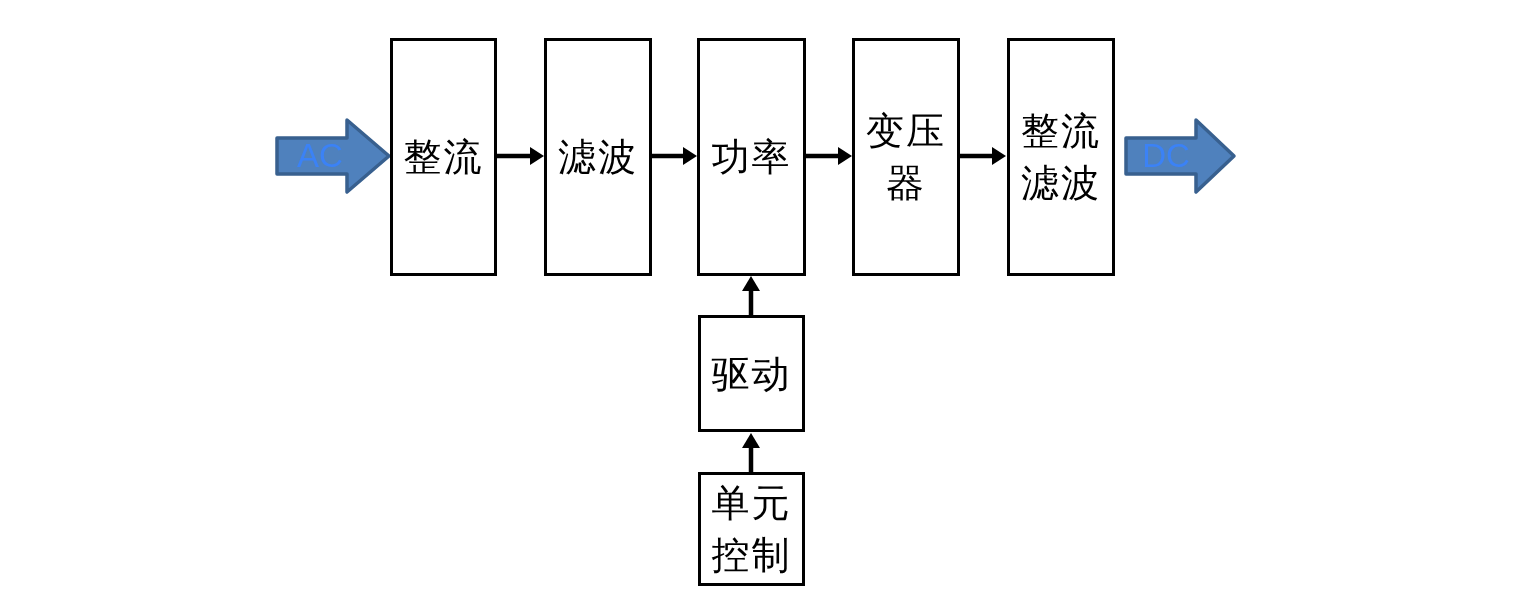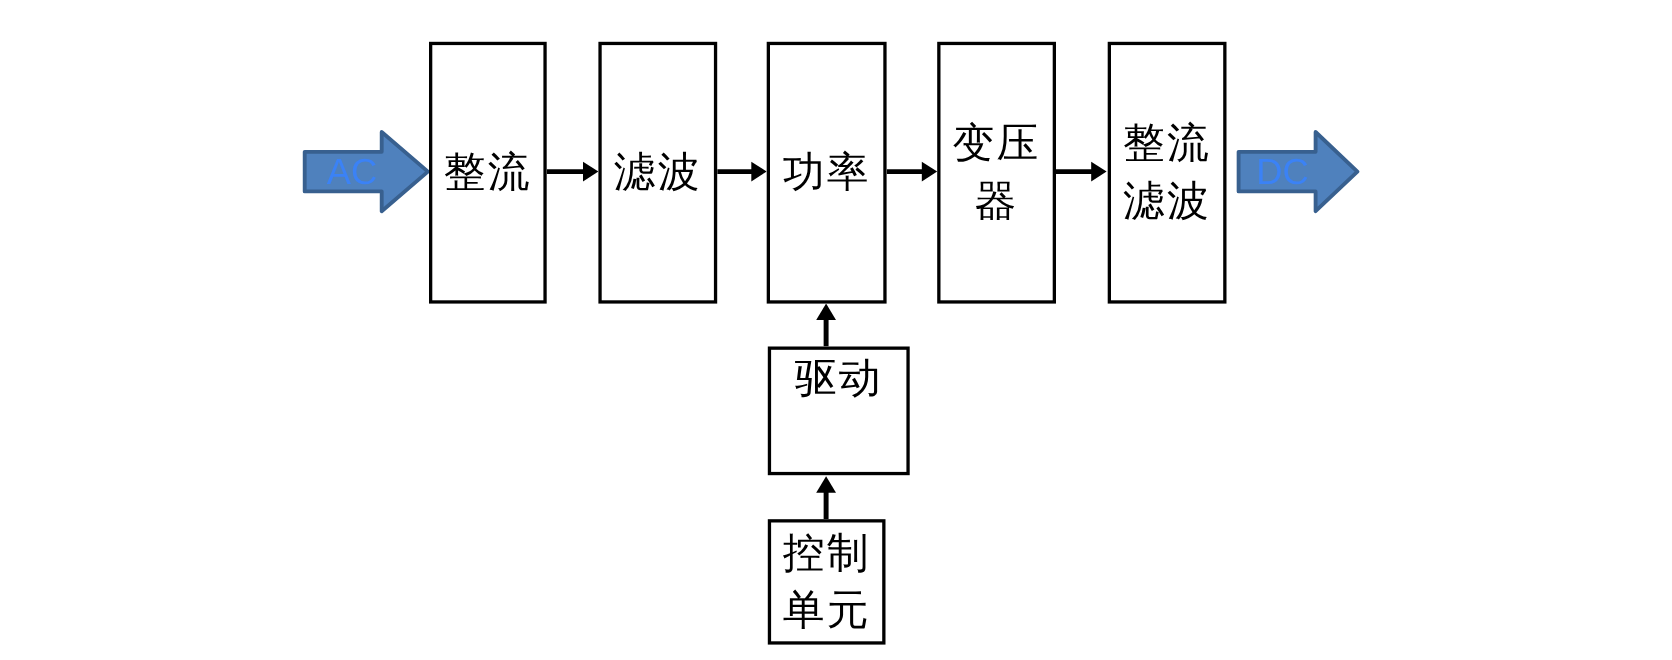--- a/index.html
+++ b/index.html
@@ -99,22 +99,22 @@
   <div class="box" style="left:852px; top:38px; width:108px; height:238px;">
     <span>变压</span>
     <span>器</span>
   </div>
 
   <div class="box" style="left:1007px; top:38px; width:108px; height:238px;">
     <span>整流</span>
     <span>滤波</span>
   </div>
 
-  <div class="box" style="left:698px; top:315px; width:129px; height:117px;justify-content:space-between;">
+  <div class="box" style="left:698px; top:315px; width:107px; height:117px;">
     <span>驱动</span>
   </div>
 
   <div class="box" style="left:698px; top:472px; width:107px; height:114px;">
+    <span>单元</span>
     <span>控制</span>
-    <span>单元</span>
   </div>
 
 </div>
 
 </body></html>

